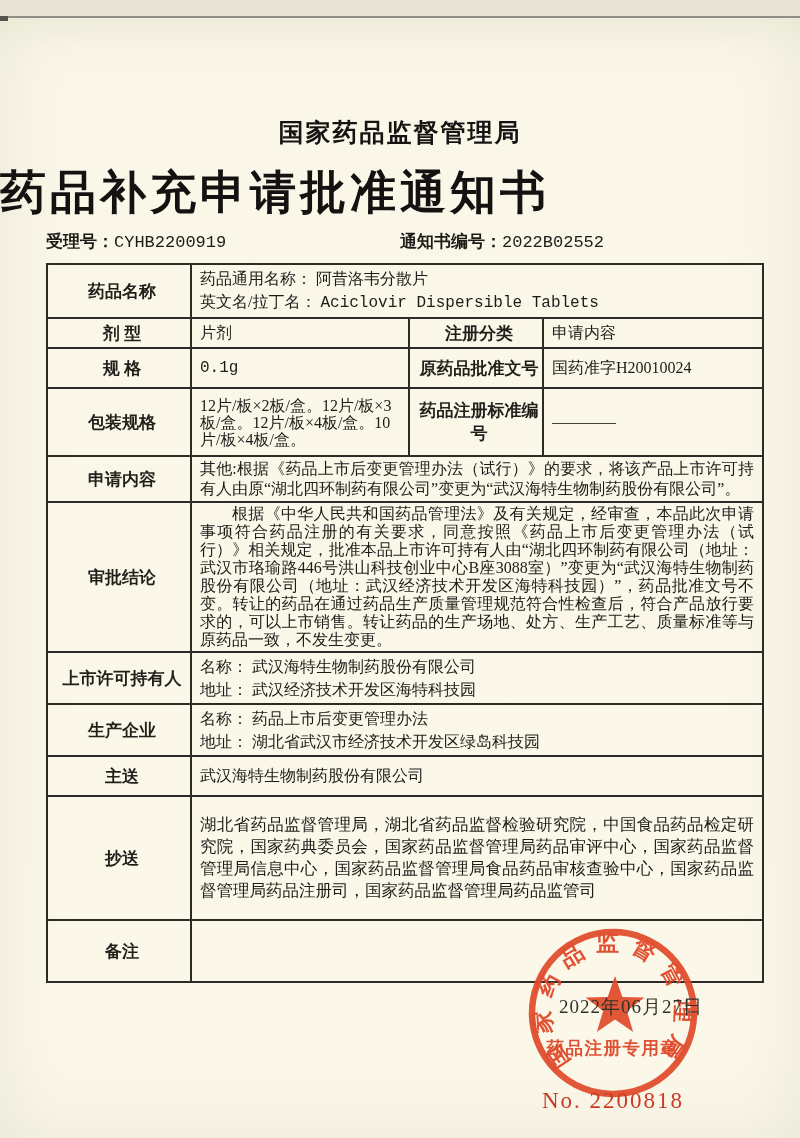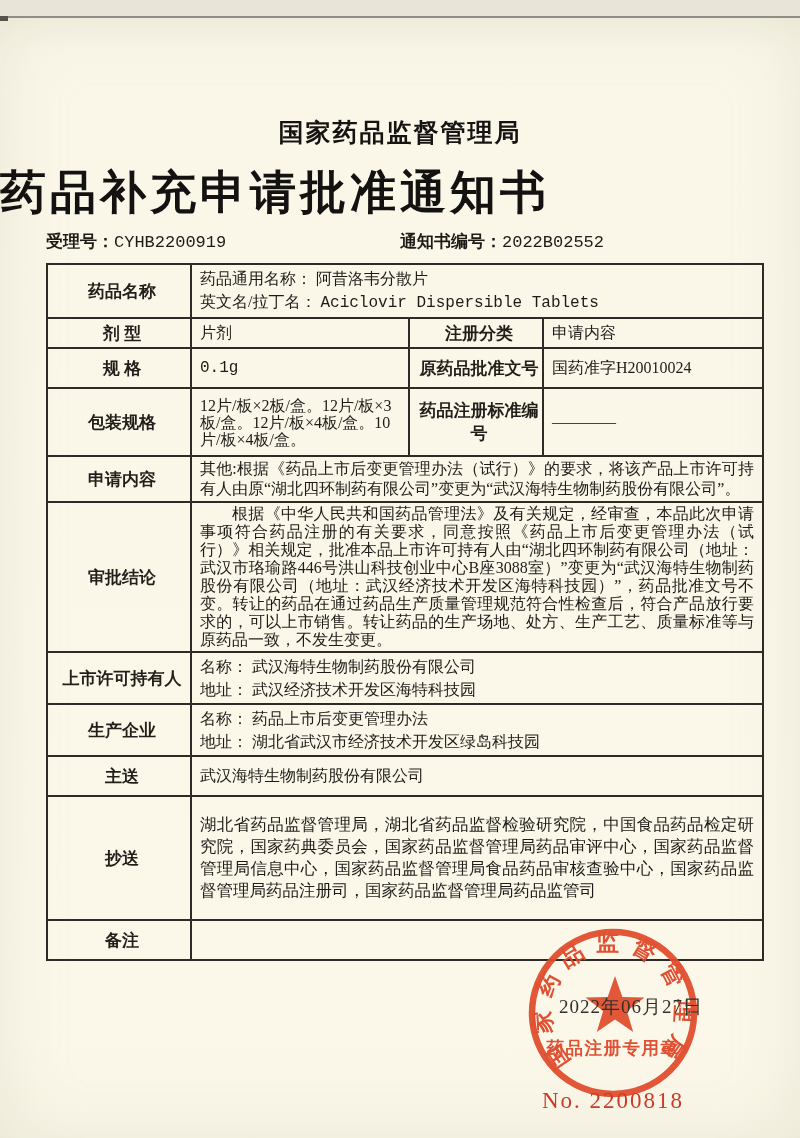--- a/index.html
+++ b/index.html
@@ -141,21 +141,21 @@
     <tr style="height:40px">
       <td class="lbl">主送</td>
       <td class="val" colspan="3">武汉海特生物制药股份有限公司</td>
     </tr>
 
     <tr style="height:124px">
       <td class="lbl">抄送</td>
       <td class="val para" colspan="3" style="line-height:22px; font-size:16.5px;">湖北省药品监督管理局，湖北省药品监督检验研究院，中国食品药品检定研究院，国家药典委员会，国家药品监督管理局药品审评中心，国家药品监督管理局信息中心，国家药品监督管理局食品药品审核查验中心，国家药品监督管理局药品注册司，国家药品监督管理局药品监管司</td>
     </tr>
 
-    <tr style="height:40px">
+    <tr style="height:62px">
       <td class="lbl">备注</td>
       <td class="val" colspan="3"></td>
     </tr>
   </tbody>
     </table>
 
   <svg class="stamp" viewBox="0 0 180 180" xmlns="http://www.w3.org/2000/svg">
     <circle cx="90" cy="90" r="81" fill="none" stroke="#e04b2b" stroke-width="6.5"></circle>
     <path id="sealArc" d="M 51.2 139.6 A 63 63 0 1 1 128.8 139.6" fill="none"></path>
     <text fill="#df4526" font-size="23" letter-spacing="11">

